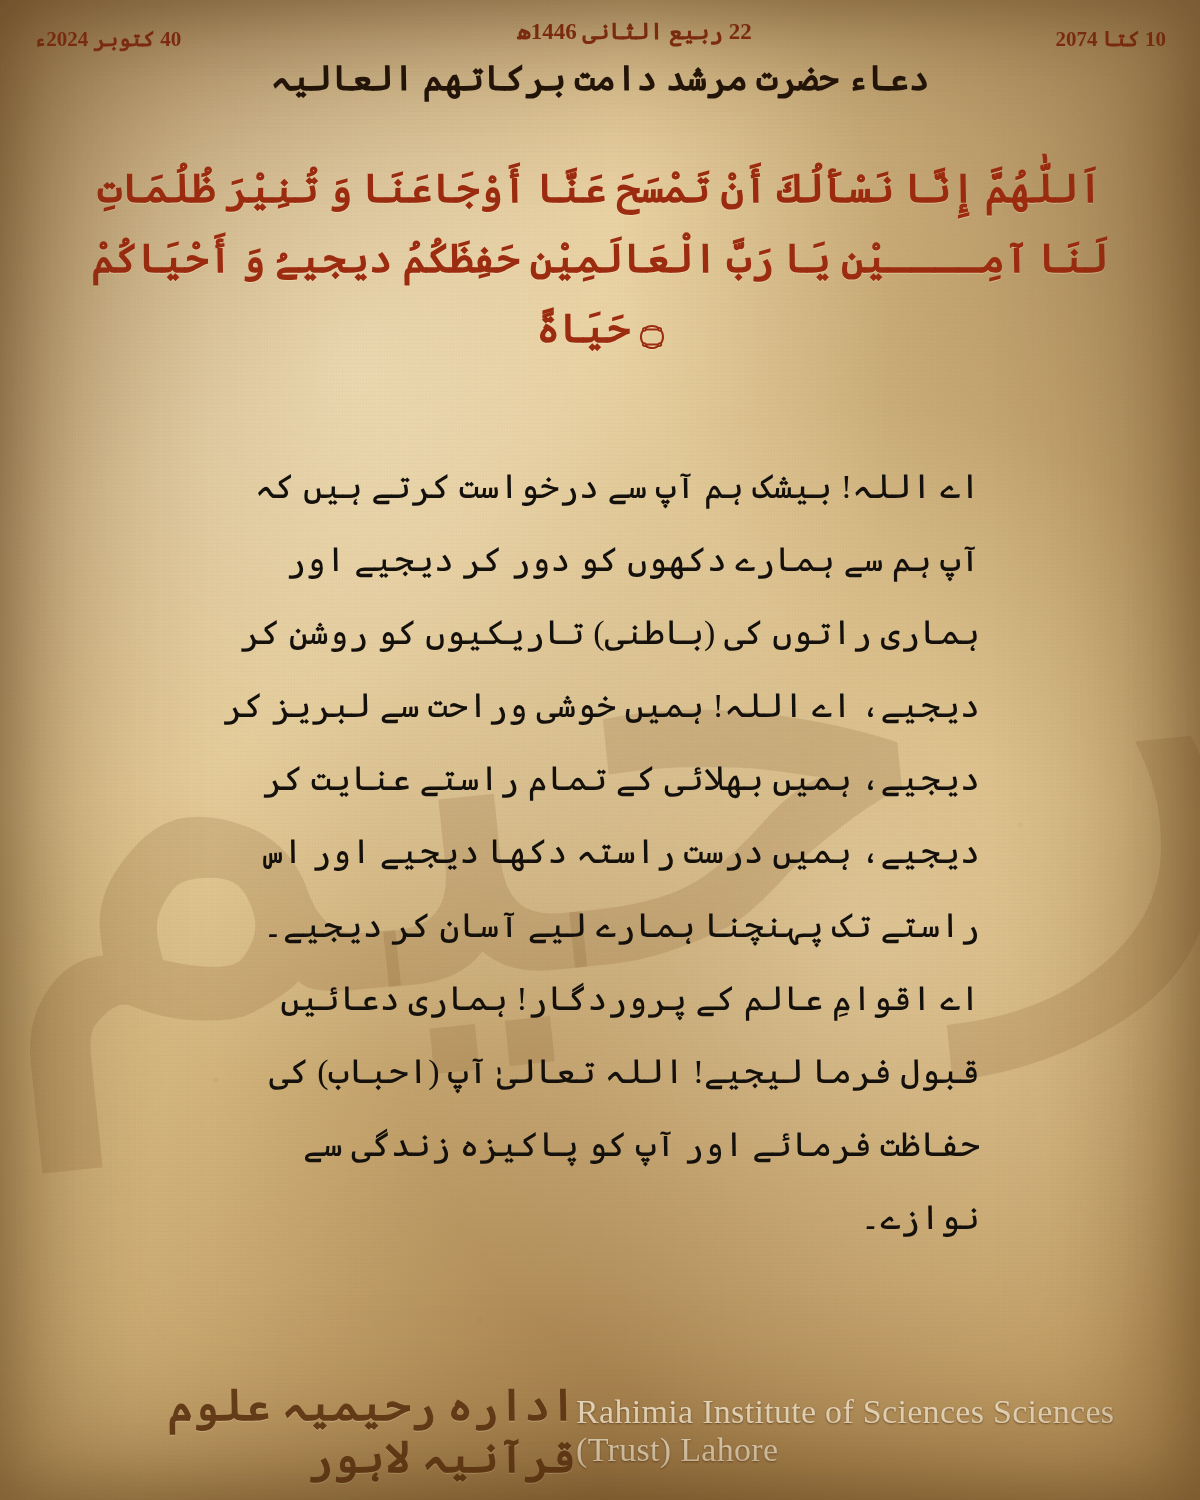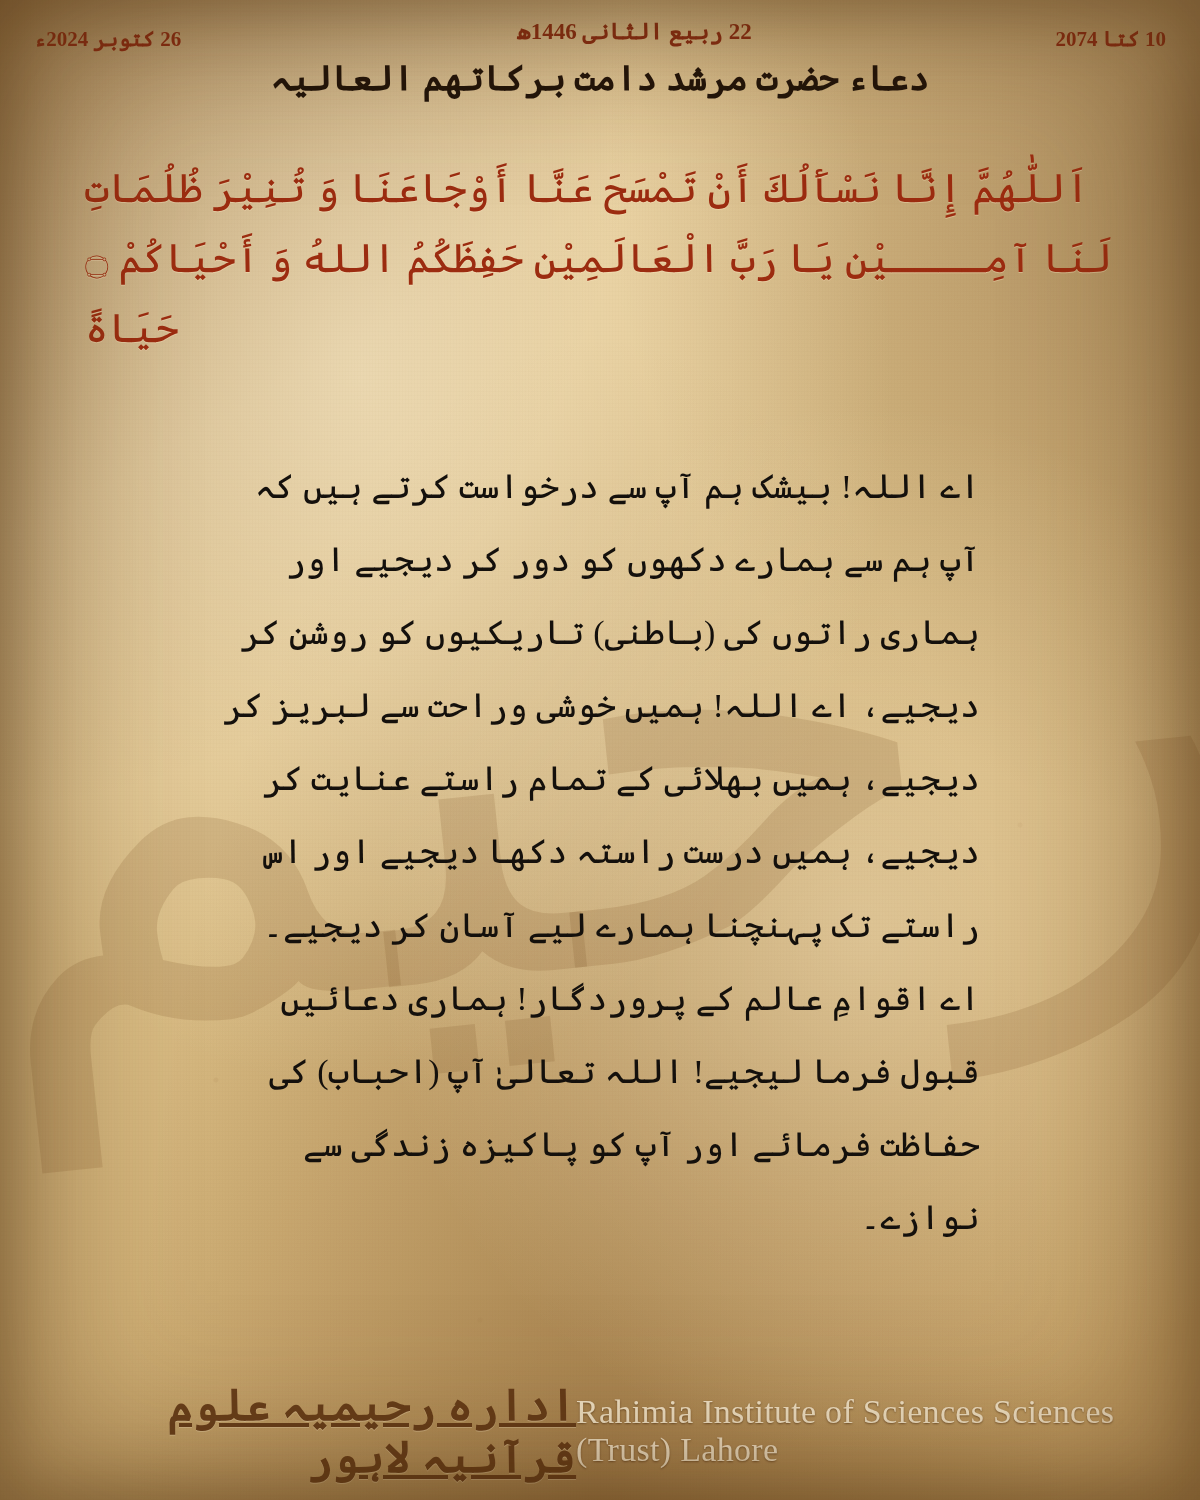--- a/index.html
+++ b/index.html
@@ -110,24 +110,24 @@
     font-weight: bold;
     font-family: "Liberation Serif", serif;
     letter-spacing: .5px;
   }
 
   
   .arabic-block {
     position: relative;
     margin: 58px auto 0 auto;
     width: 1030px;
-    text-align: left;
+    text-align: center;
     color: #9c2c10;
     font-family: "Liberation Serif", serif;
-    font-weight: normal;
+    font-weight: bold;
     font-size: 40px;
     line-height: 1.75;
     direction: rtl;
     text-shadow: 0 1px 0 rgba(255,235,200,0.35);
   }
   .arabic-block .ln { display: block; }
   .arabic-block .ln.last { font-size: 40px; }
 
   
   .urdu-block {
@@ -165,43 +165,42 @@
     direction: ltr;
   }
   .footer-logo {
     color: #5d3312;
     font-family: "Liberation Serif", serif;
     font-size: 44px;
     font-weight: bold;
     direction: rtl;
     opacity: .9;
     text-shadow: 0 1px 0 rgba(255,240,210,0.35);
-    text-decoration: underline;
   }
 </style>
 </head>
 <body>
 
 <div class="page">
 
   <div class="watermark">رحیم</div>
   <div class="grain"></div>
 
   <div class="header">
     <div class="hdr-row">
-      <div class="hdr-date-left">26 کتوبر 2024ء</div>
+      <div class="hdr-date-left">40 کتوبر 2024ء</div>
       <div class="hdr-hijri">22 ربیع الثانی 1446ھ</div>
       <div class="hdr-date-right">10 کتا 2074</div>
     </div>
     <div class="hdr-title">دعاء حضرت مرشد دامت برکاتهم العالیہ</div>
   </div>
 
   <div class="arabic-block">
     <span class="ln">اَللّٰهُمَّ إِنَّا نَسْأَلُكَ أَنْ تَمْسَحَ عَنَّا أَوْجَاعَنَا وَ تُنِيْرَ ظُلُمَاتِ</span>
-    <span class="ln">لَنَا آمِــــيْن يَا رَبَّ الْعَالَمِيْن حَفِظَكُمُ اللهُ وَ أَحْيَاكُمْ ۝ حَيَاةً</span>
+    <span class="ln">لَنَا آمِــــيْن يَا رَبَّ الْعَالَمِيْن حَفِظَكُمُ دیجیےُ وَ أَحْيَاكُمْ ۝ حَيَاةً</span>
   </div>
 
   <div class="urdu-block">اے اللہ! بیشک ہم آپ سے درخواست کرتے ہیں کہ آپ ہم سے ہمارے دکھوں کو دور کر دیجیے اور ہماری راتوں کی (باطنی) تاریکیوں کو روشن کر دیجیے، اے اللہ! ہمیں خوشی وراحت سے لبریز کر دیجیے، ہمیں بھلائی کے تمام راستے عنایت کر دیجیے، ہمیں درست راستہ دکھا دیجیے اور اس راستے تک پہنچنا ہمارے لیے آسان کر دیجیے۔ اے اقوامِ عالم کے پروردگار! ہماری دعائیں قبول فرما لیجیے! اللہ تعالیٰ آپ (احباب) کی حفاظت فرمائے اور آپ کو پاکیزہ زندگی سے نوازے۔</div>
 
   <div class="footer">
     <div class="footer-name">Rahimia Institute of Sciences Sciences (Trust) Lahore</div>
     <div class="footer-logo">ادارہ رحیمیہ علوم قرآنیہ لاہور</div>
   </div>
 
   <div class="vignette"></div>

